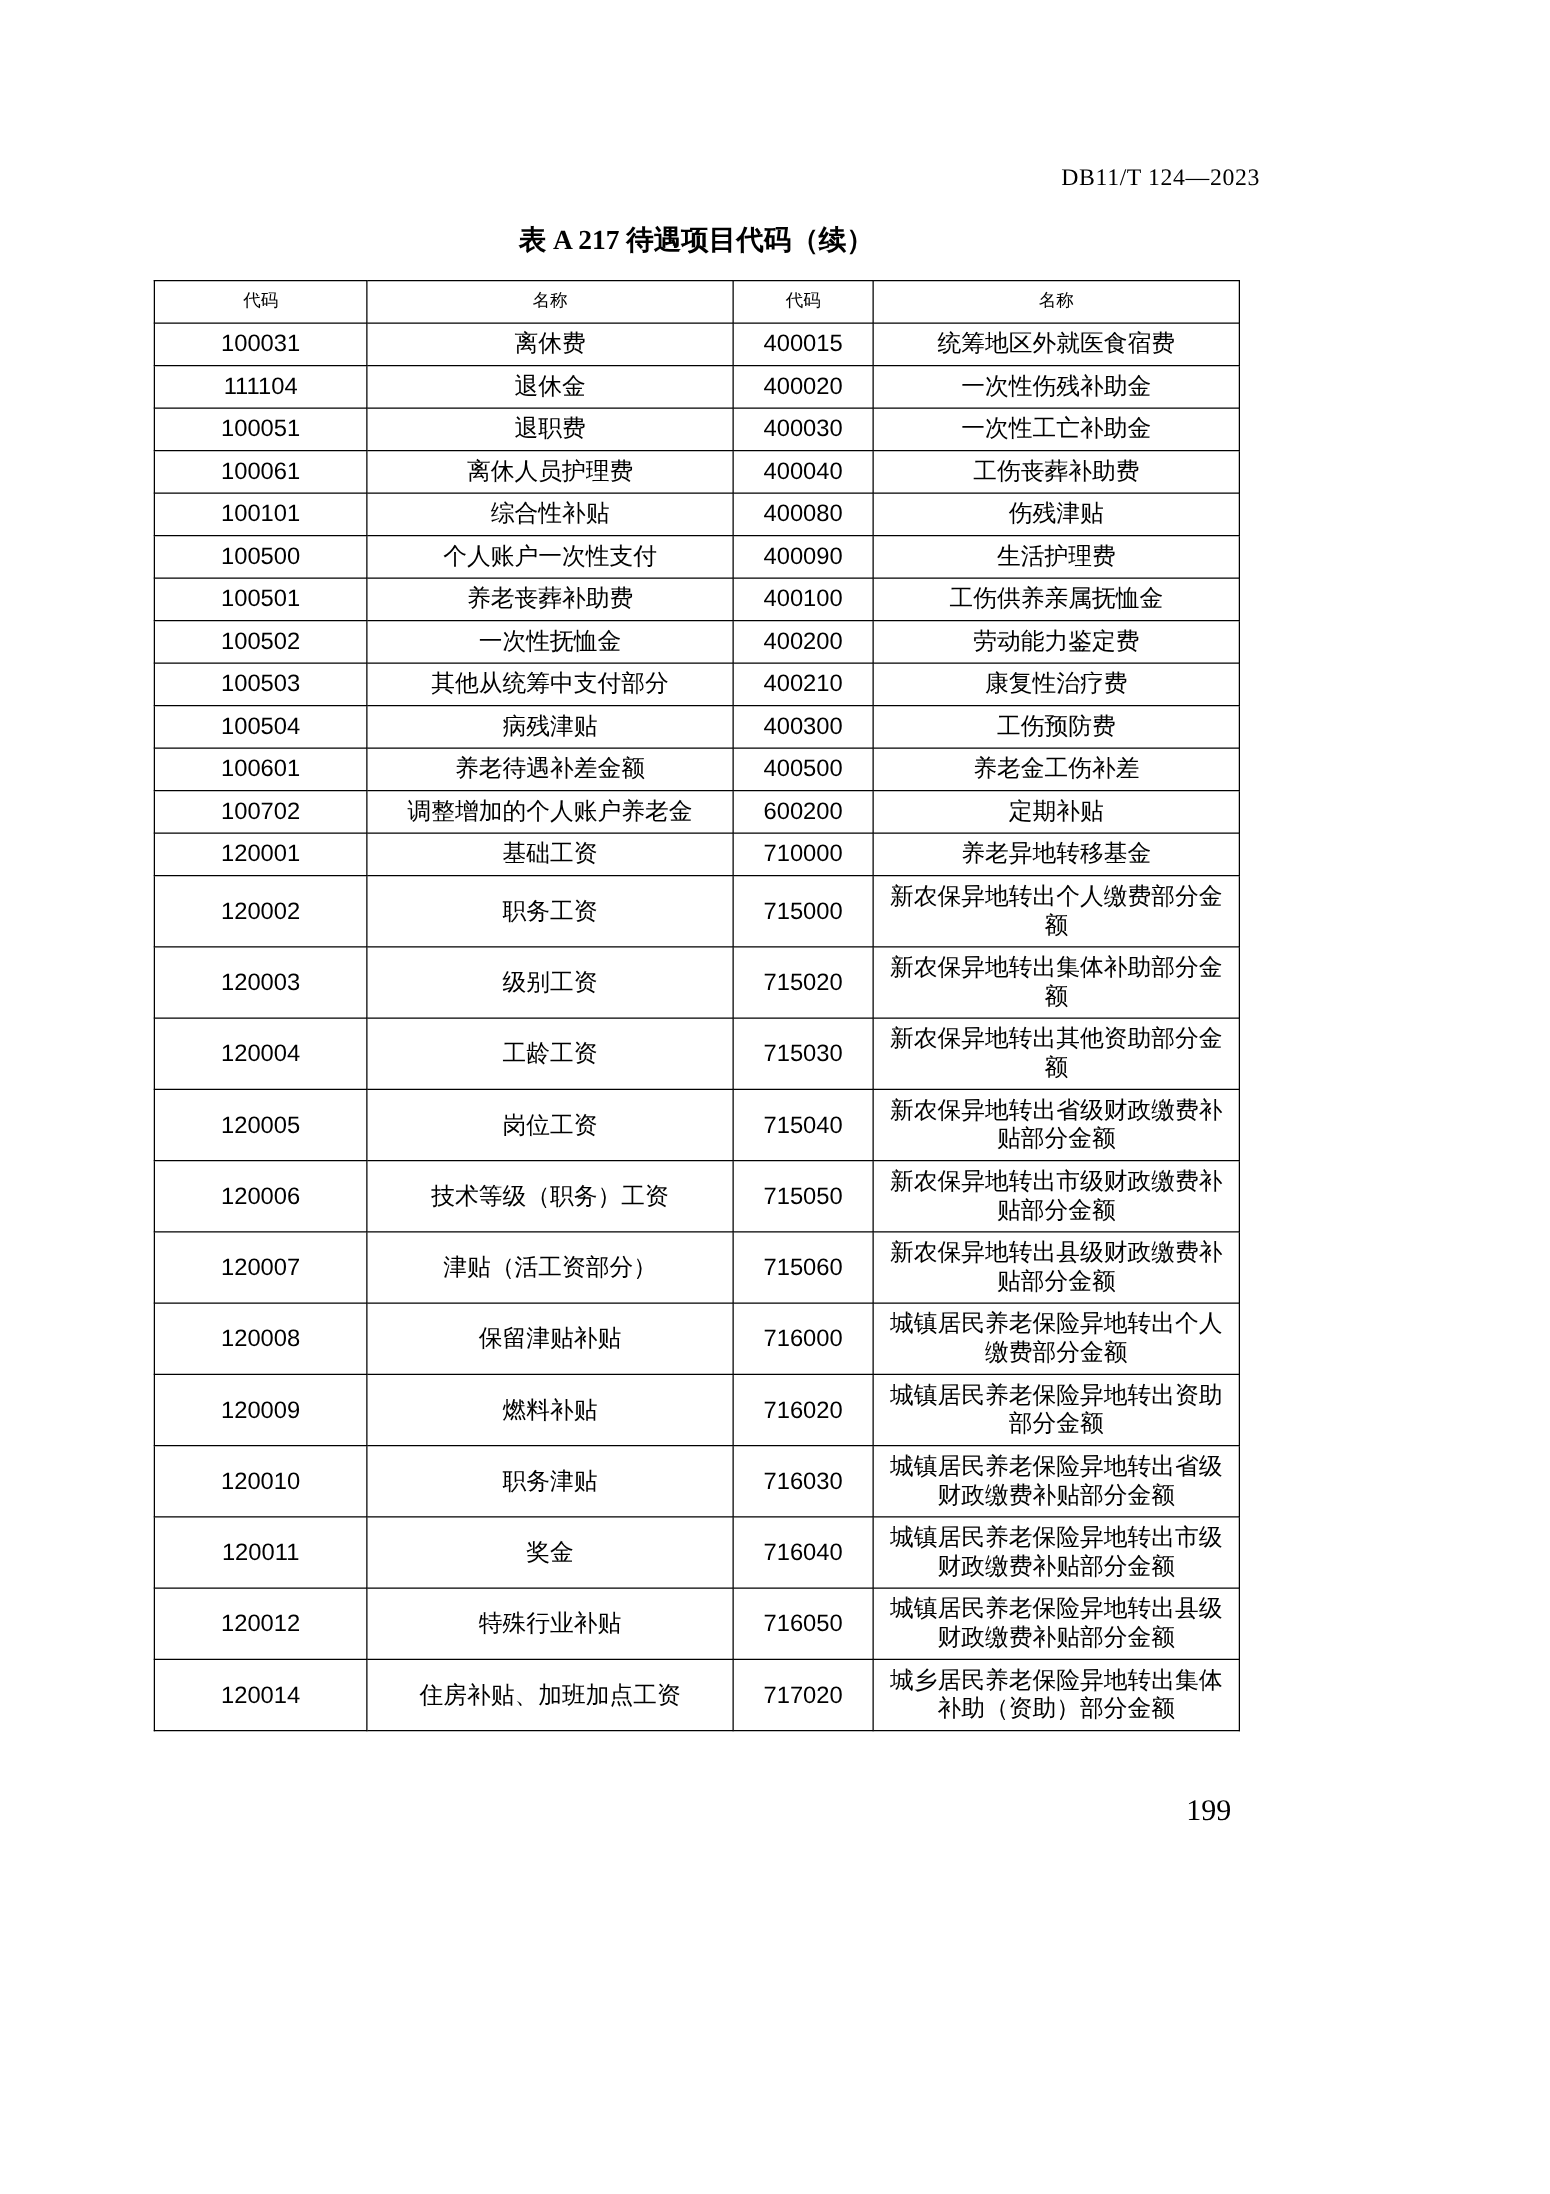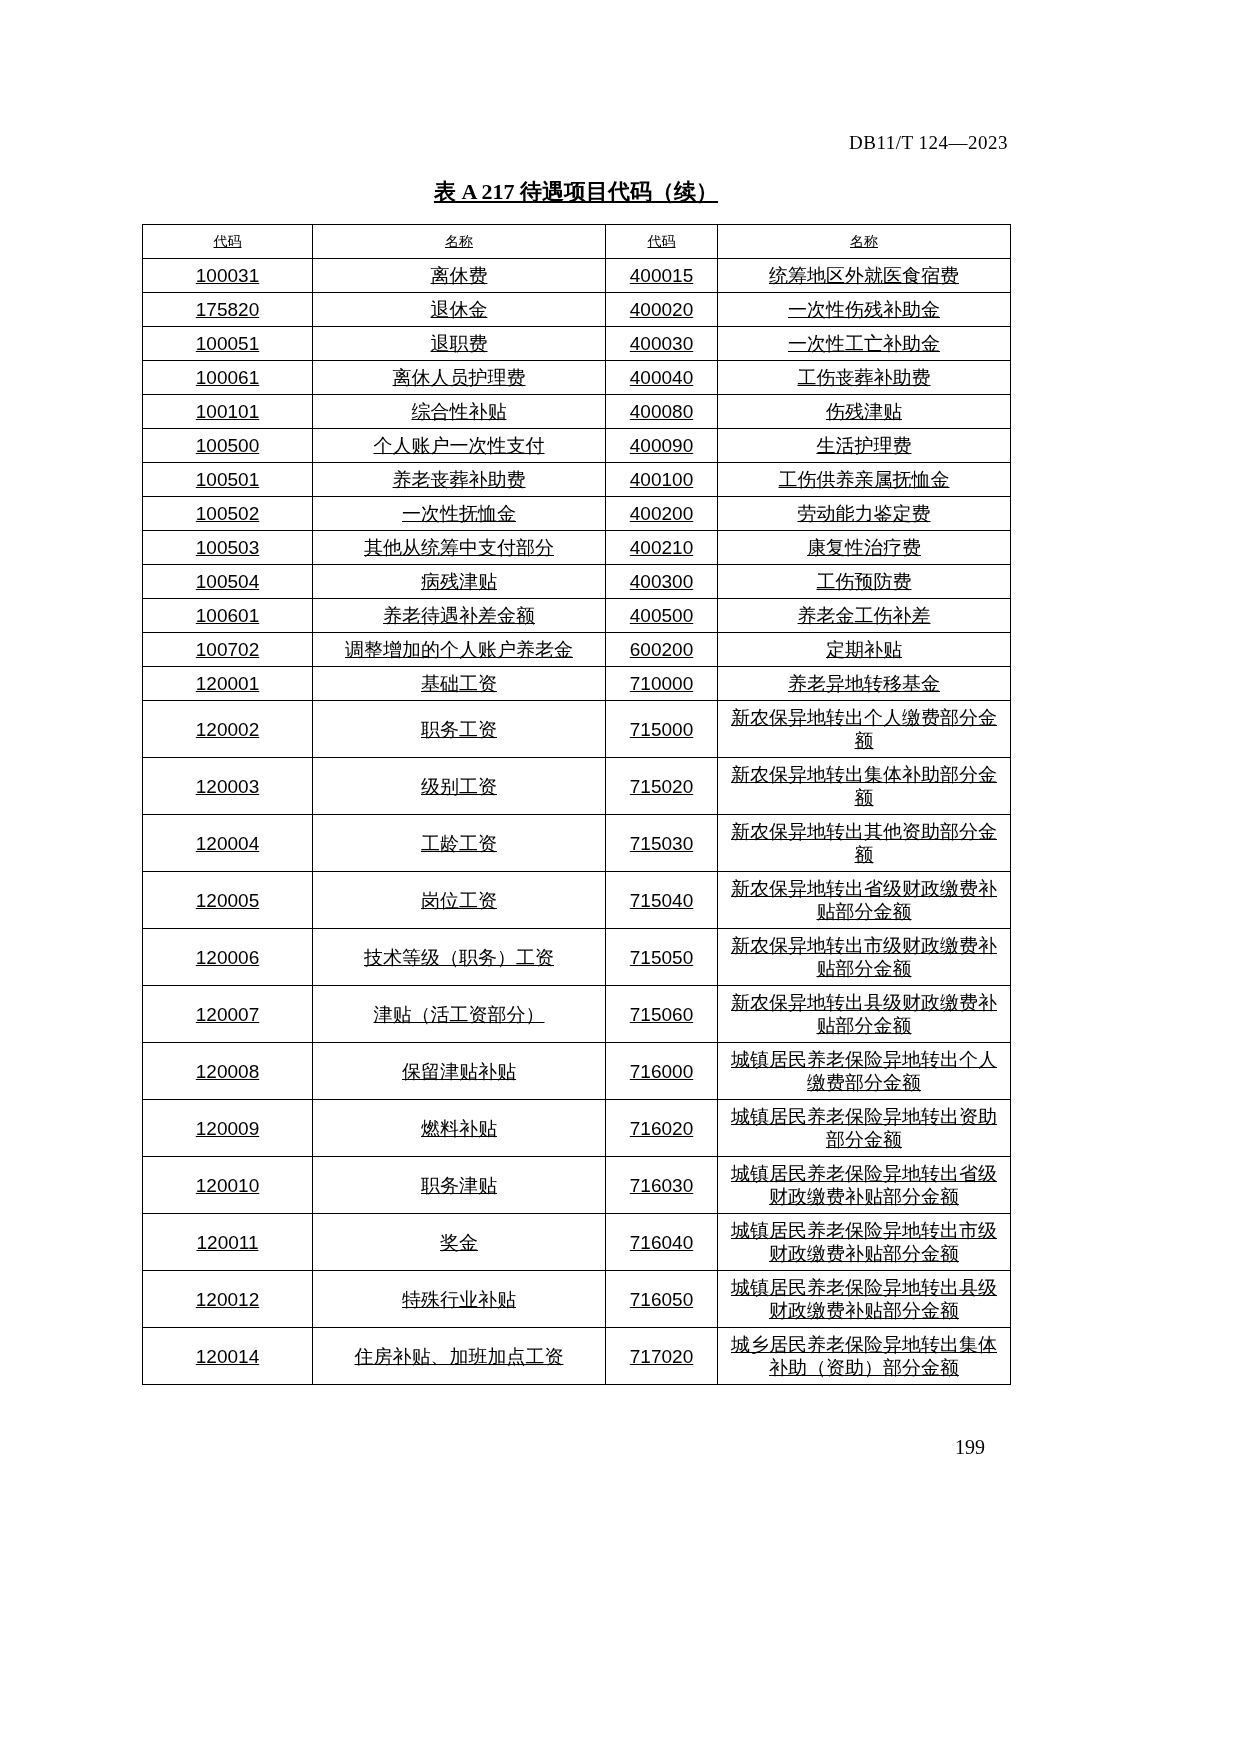--- a/index.html
+++ b/index.html
@@ -13,24 +13,23 @@
   }
   .doc-number {
     position: absolute;
     top: 132px;
     right: 232px;
     font-size: 19px;
     letter-spacing: 0.5px;
   }
   .content {
     position: absolute;
-    left: 142px;
+    left: 123px;
     top: 178px;
     width: 868px;
-    text-decoration: underline;
   }
   .table-title {
     text-align: center;
     font-weight: bold;
     font-size: 22px;
     line-height: 28px;
     margin-bottom: 18px;
   }
   table.codes {
     width: 100%;
@@ -53,21 +52,21 @@
   }
   td.code {
     font-family: "Liberation Sans", "DejaVu Sans", sans-serif;
     font-size: 18px;
     margin-top: 16px;
   }
   .page-number {
     position: absolute;
     top: 1436px;
     right: 255px;
-    font-size: 20px;
+    font-size: 24px;
   }
 </style>
 </head>
 <body>
 
 <div class="page">
 
   <div class="doc-number">DB11/T 124—2023</div>
 
   <div class="content">
@@ -90,21 +89,21 @@
         </tr>
       </thead>
       <tbody id="table-body">
           <tr>
             <td class="code">100031</td>
             <td class="name">离休费</td>
             <td class="code">400015</td>
             <td class="name">统筹地区外就医食宿费</td>
           </tr>
           <tr>
-            <td class="code">175820</td>
+            <td class="code">111104</td>
             <td class="name">退休金</td>
             <td class="code">400020</td>
             <td class="name">一次性伤残补助金</td>
           </tr>
           <tr>
             <td class="code">100051</td>
             <td class="name">退职费</td>
             <td class="code">400030</td>
             <td class="name">一次性工亡补助金</td>
           </tr>

